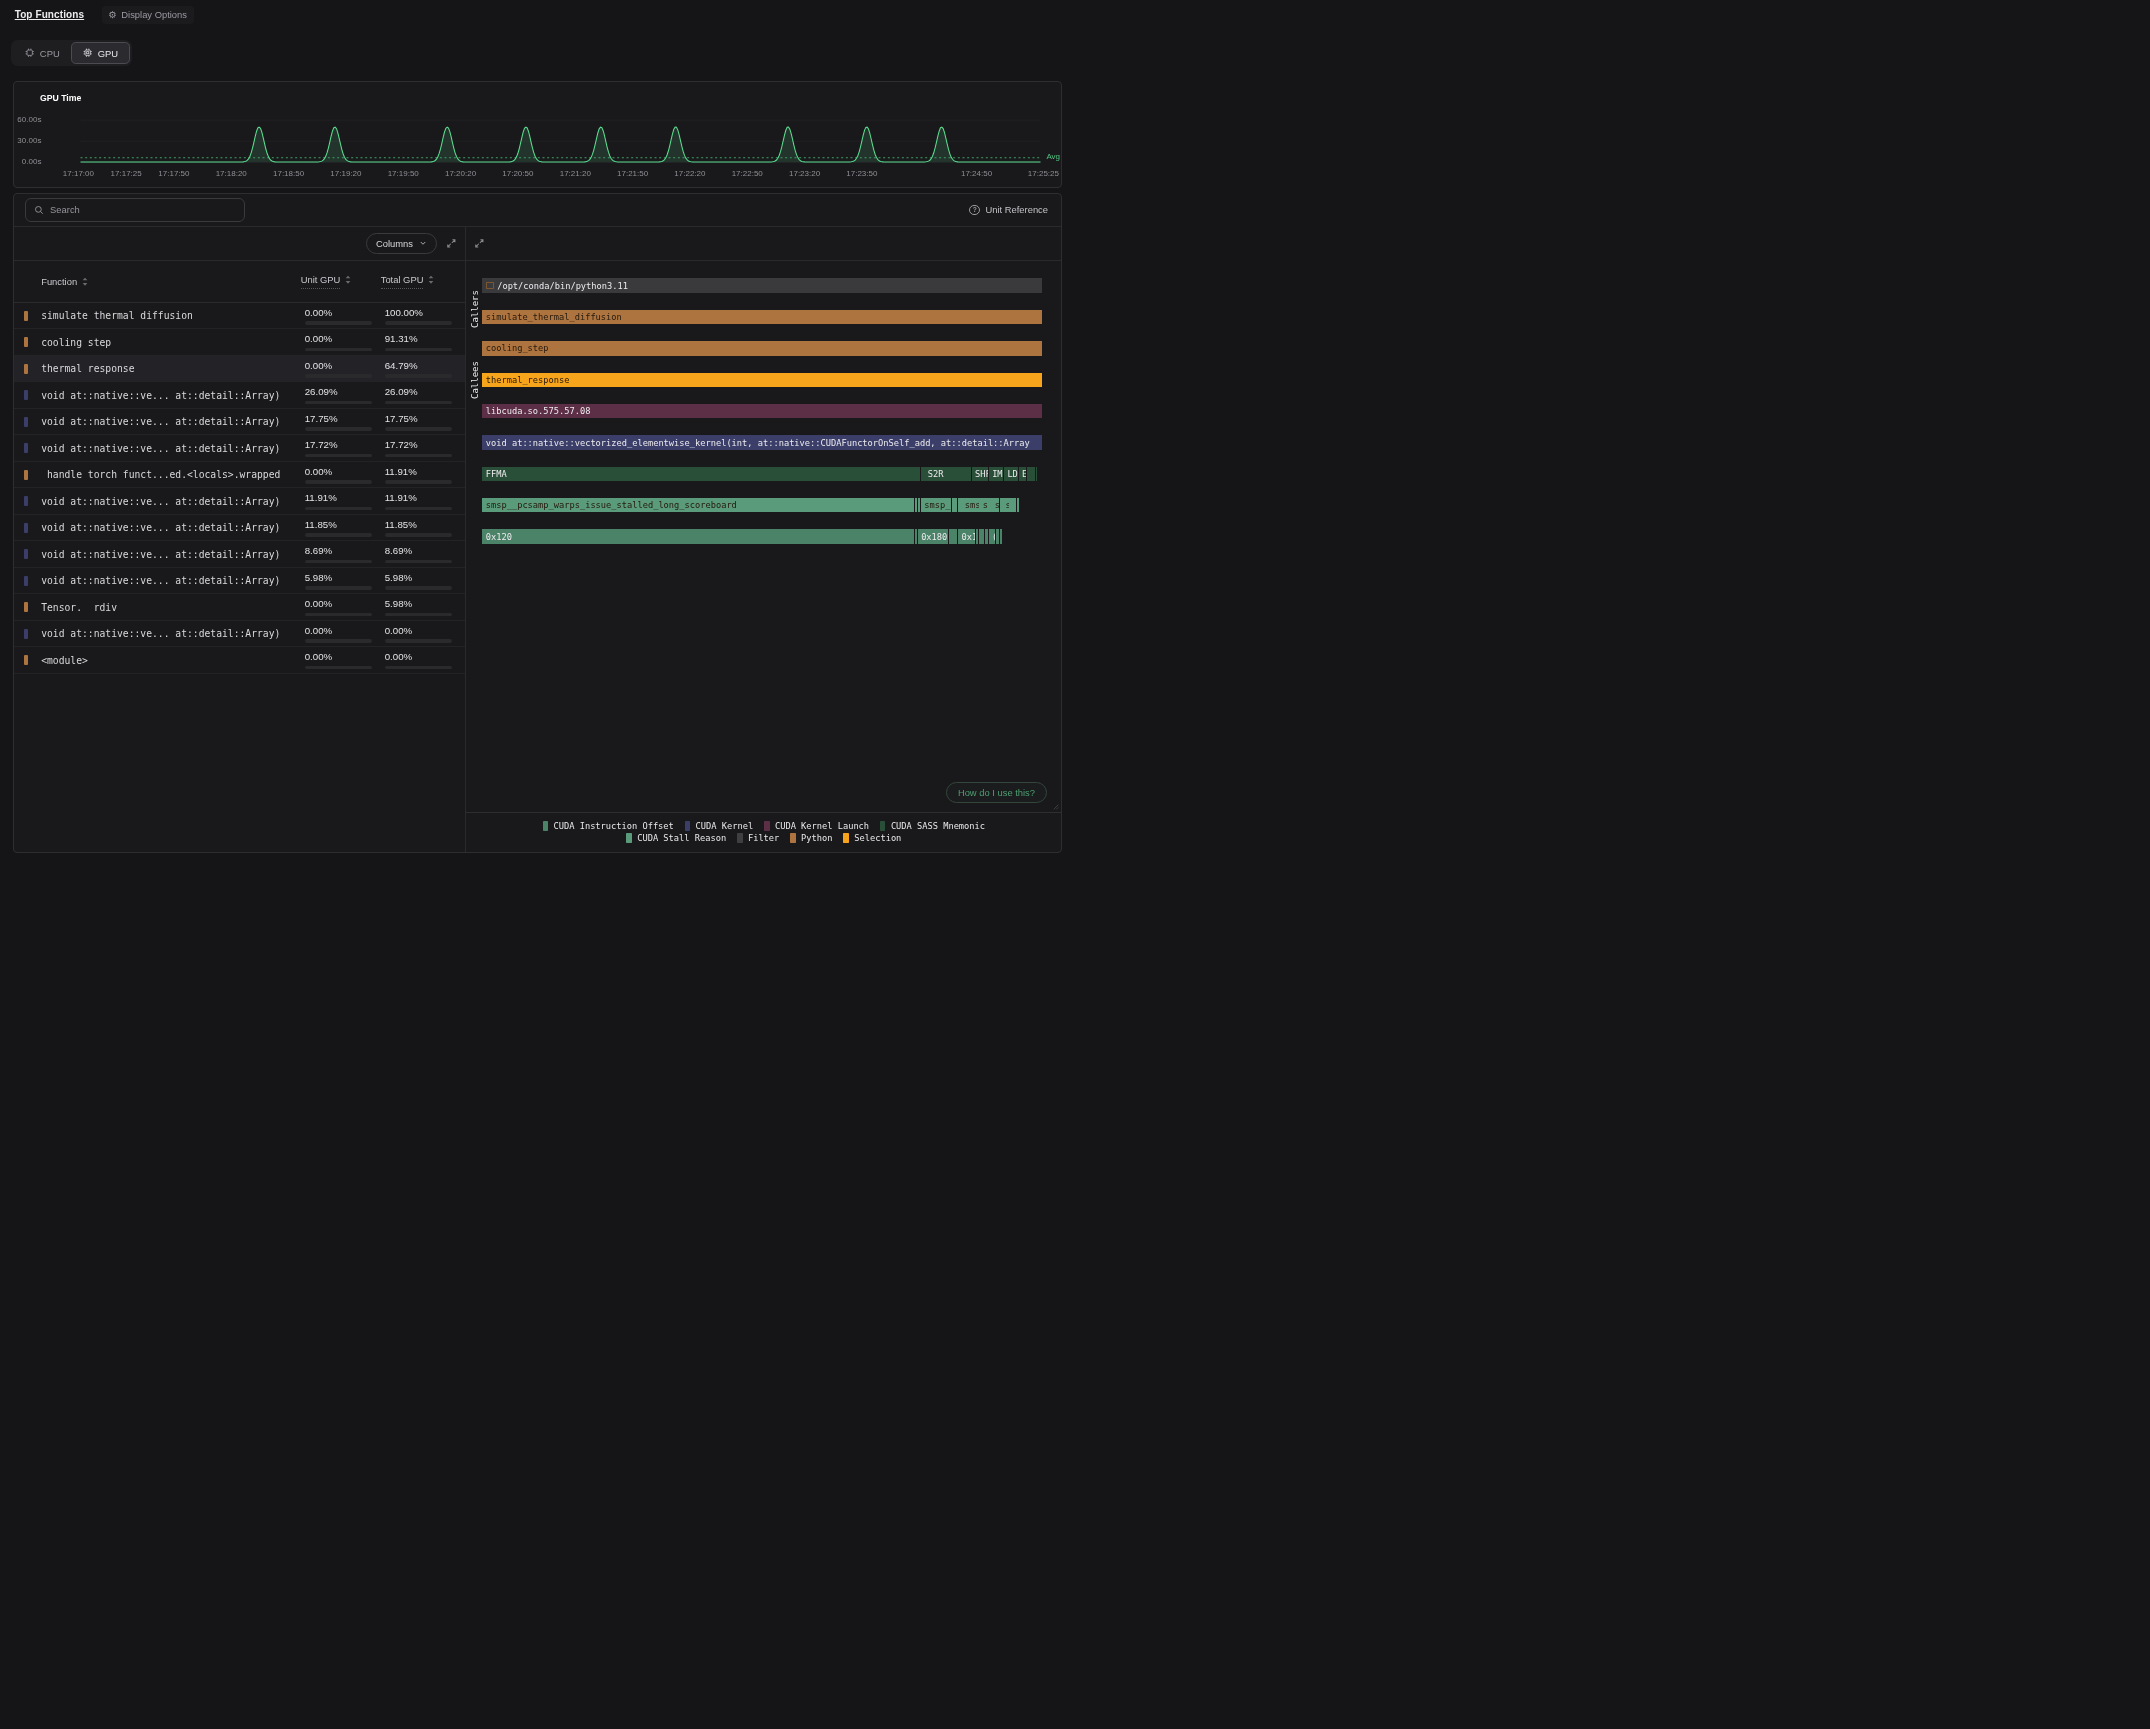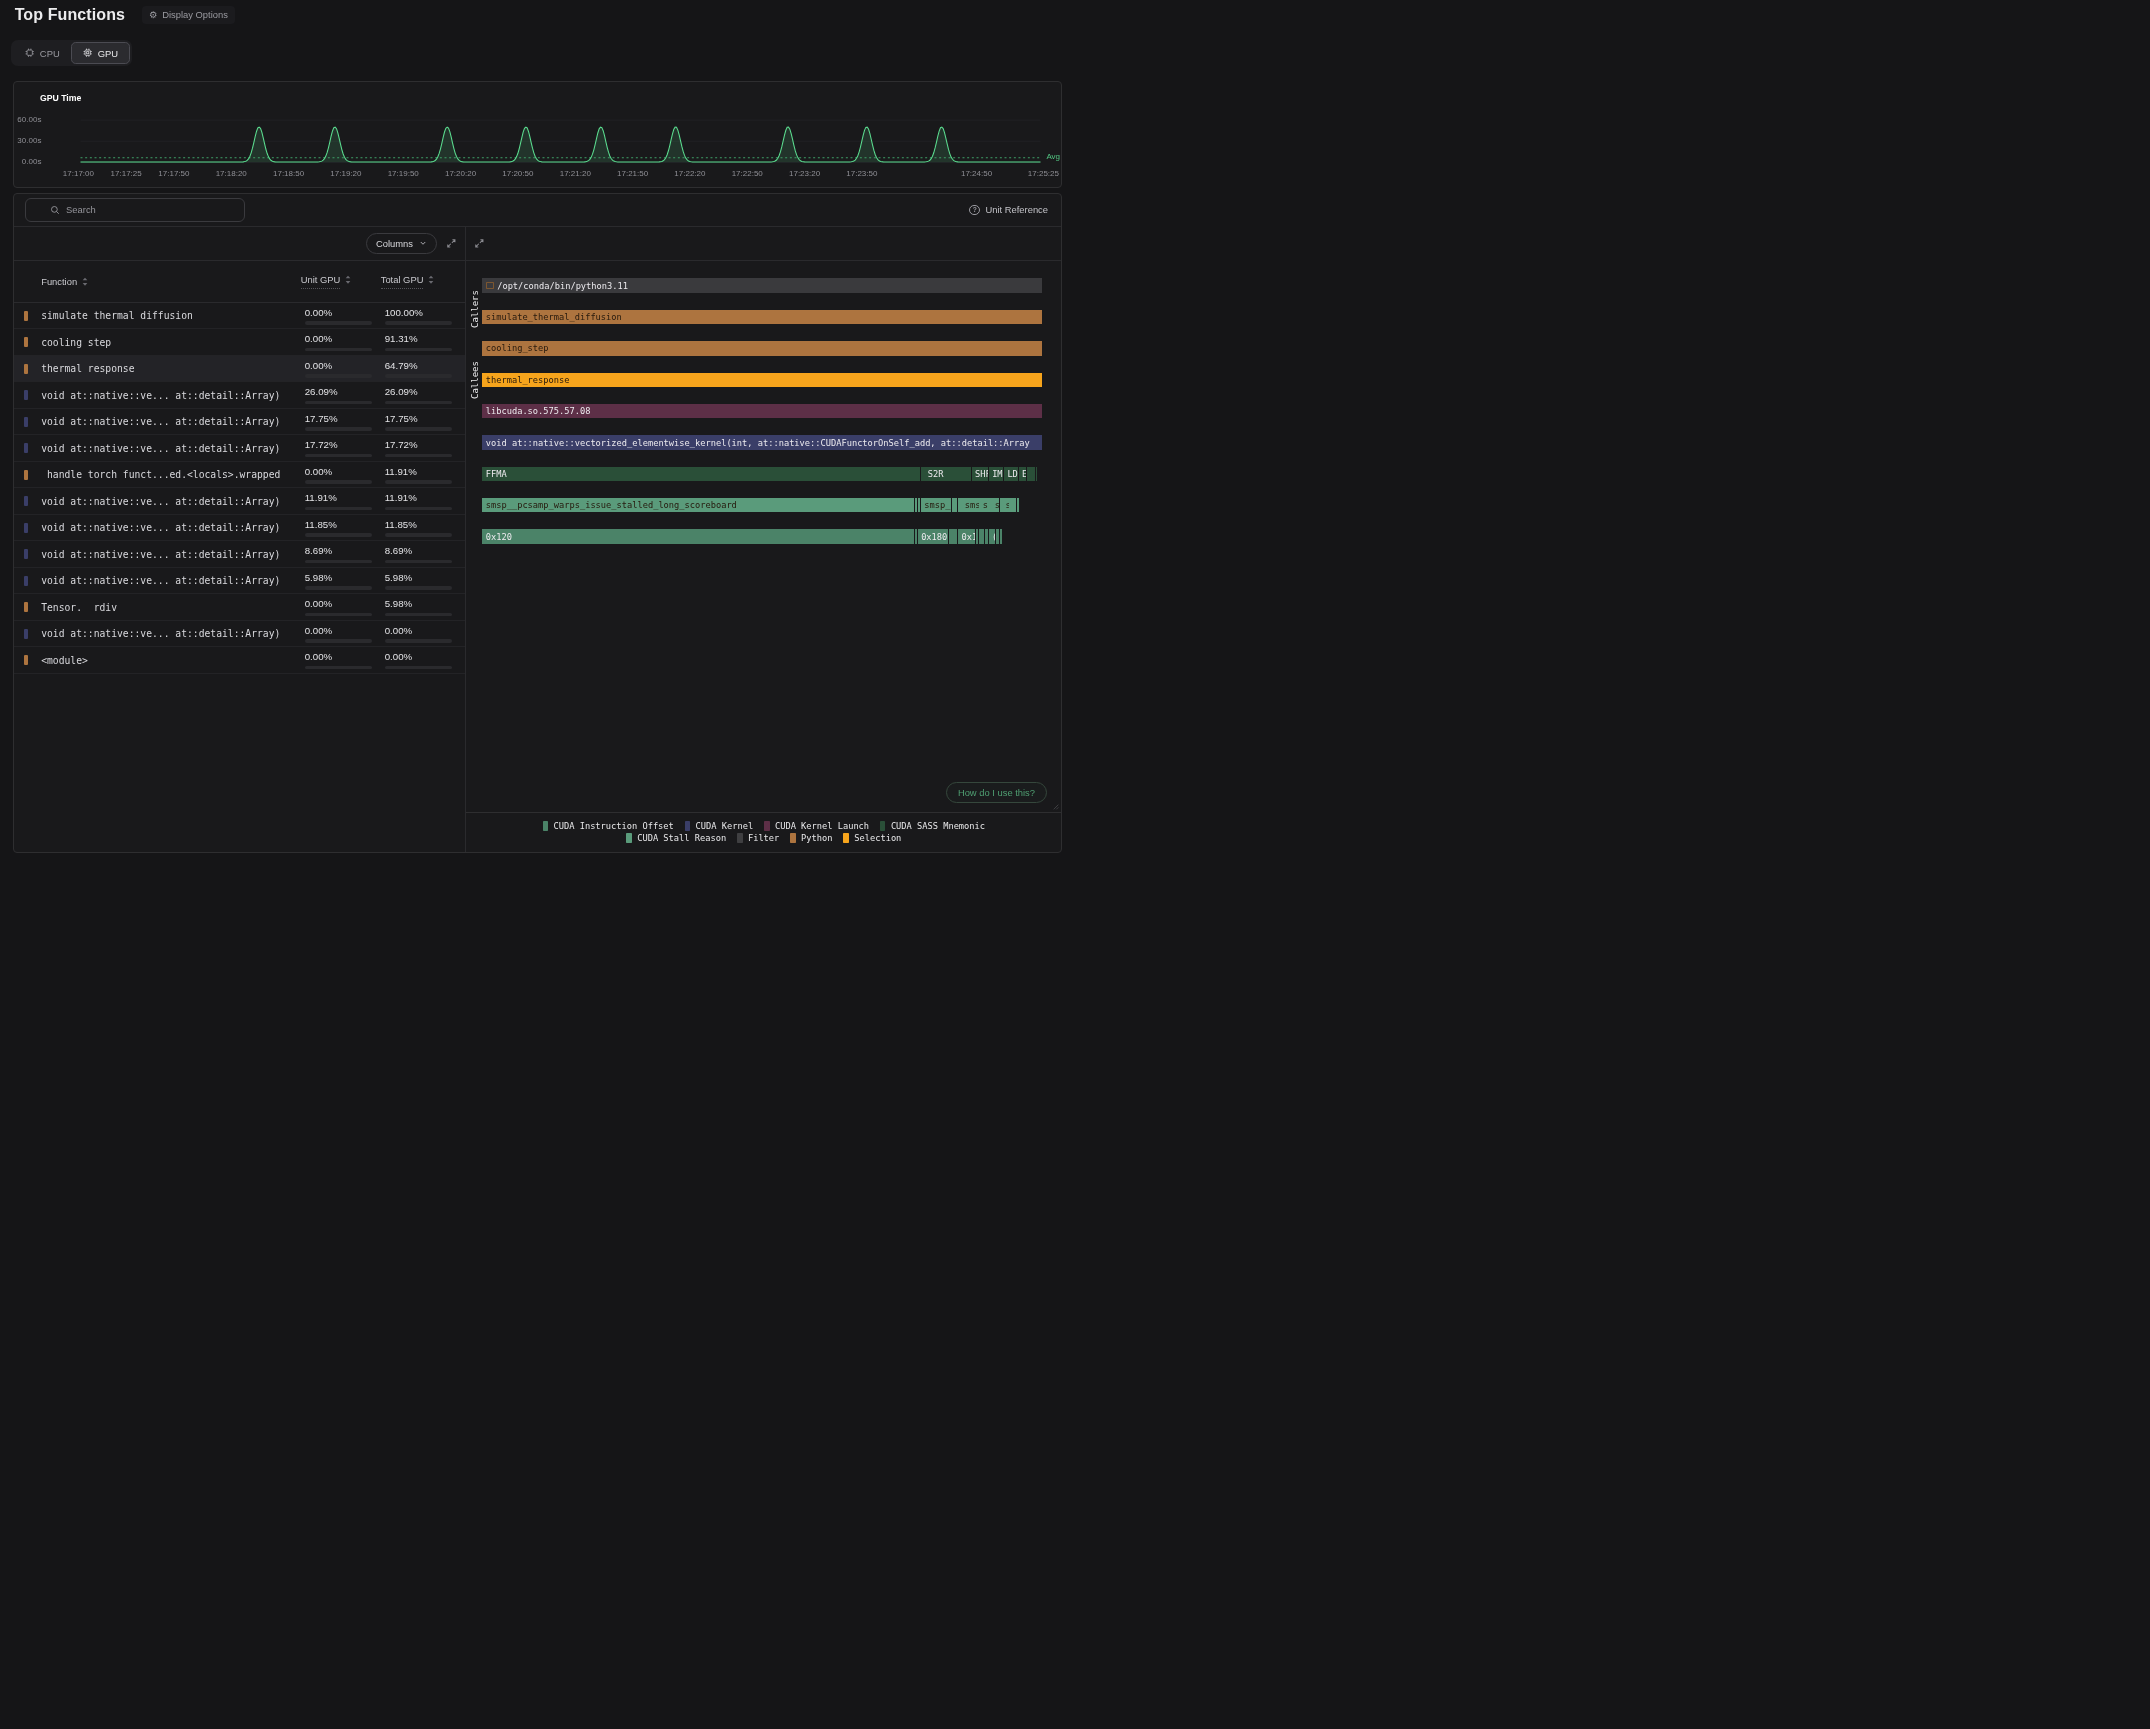--- a/index.html
+++ b/index.html
@@ -2,21 +2,21 @@
 <html style="font-size:10.7px"><head>
 <meta charset="utf-8">
 <style>
   * { margin:0; padding:0; box-sizing:border-box; }
   html,body { background:#151517; }
   body { width:1075px; height:865px; font-family:"Liberation Sans", sans-serif; color:#ececee; overflow:hidden; }
   .app { position:relative; width:1075px; height:865px; }
 
   
   .topbar { display:flex; align-items:center; gap:17.4px; padding:6.7px 0 0 14.7px; height:23px; }
-  .page-title { font-size:16px; font-weight:bold; letter-spacing:0.1px; }
+  .page-title { font-size:10px; font-weight:bold; letter-spacing:0.1px;text-decoration:underline; }
   .display-options { display:flex; align-items:center; gap:4.7px; color:#9a9aa0; font-size:9.4px;
     background:#1b1b1e; border-radius:4px; padding:3.4px 6.7px; cursor:pointer; }
   .gear { font-size:9.4px; line-height:1; }
 
   
   .seg { margin:17.4px 0 0 11.4px; display:inline-flex; align-items:flex-end; background:#1e1e21; border-radius:6.7px; padding:2px; height:25.5px; }
   .seg-btn { display:flex; align-items:center; gap:5.4px; font-size:9.4px; color:#9a9aa0; padding:0 10.7px; height:21.5px; border-radius:4.7px; cursor:pointer; background:transparent; border:0.7px solid transparent; }
   .seg-btn.active { background:#2b2b2f; border:0.7px solid #4b4b52; color:#e8e8ea; }
   .chip-icon { width:9.4px; height:9.4px; display:inline-block; }
   .chip-icon svg { display:block; stroke:#9a9aa0; }
@@ -34,21 +34,21 @@
   .y-label { position:absolute; right:1020px; width:38px; text-align:right; font-size:8px; color:#8f8f95; }
   .x-axis { position:absolute; left:64px; top:87px; width:965px; height:10.7px; }
   .x-tick { position:absolute; transform:translateX(-50%); font-size:8px; color:#8f8f95; white-space:nowrap; }
   .avg-tag { position:absolute; left:1032px; font-size:8px; color:#53c783; }
 
   
   .main-card { position:relative; margin:4.7px 0 0 13.4px; width:1049px; height:660px; background:#19191b; border:0.7px solid #2e2e30; border-radius:4px; overflow:hidden;
     display:grid; grid-template-columns:452px 1fr; grid-template-rows:33px 34px 1fr; }
 
   .search-row { grid-column:1 / 3; display:flex; align-items:center; justify-content:space-between; border-bottom:0.7px solid #2a2a2d; padding:0 13.4px 0 10.7px; }
-  .search-box { display:flex; align-items:center; gap:6px; width:220px; height:24px; border:0.7px solid #3a3a3e; border-radius:6px; padding:0 24px; background:transparent; }
+  .search-box { display:flex; align-items:center; gap:6px; width:220px; height:24px; border:0.7px solid #3a3a3e; border-radius:6px; padding:0 8px; background:transparent; }
   .search-box input { flex:1; background:transparent; border:none; outline:none; color:#d8d8dc; font-size:9.4px; font-family:"Liberation Sans", sans-serif; }
   .search-box input::placeholder { color:#95959b; }
   .unit-ref { display:flex; align-items:center; gap:5.4px; color:#c3c3c8; font-size:9.4px; cursor:pointer; }
   .qmark { width:10.7px; height:10.7px; border:0.9px solid #9a9aa0; border-radius:50%; display:flex; align-items:center; justify-content:center; font-size:6.7px; color:#9a9aa0; font-weight:bold; }
 
   .toolbar-left { display:flex; align-items:center; justify-content:flex-end; gap:8px; padding-right:8px; border-right:0.7px solid #2a2a2d; border-bottom:0.7px solid #2a2a2d; }
   .toolbar-right { display:flex; align-items:center; gap:6.7px; padding-left:6.7px; border-bottom:0.7px solid #2a2a2d; }
   .columns-btn { display:flex; align-items:center; gap:6px; height:21px; padding:0 9.4px; border:0.7px solid #3a3a3e; border-radius:10.7px; color:#d8d8dc; font-size:9.4px; cursor:pointer; background:transparent; }
   .icon-btn { width:12px; height:12px; display:flex; align-items:center; justify-content:center; cursor:pointer; }
   .icon-btn svg { stroke:#8a8a90; }

